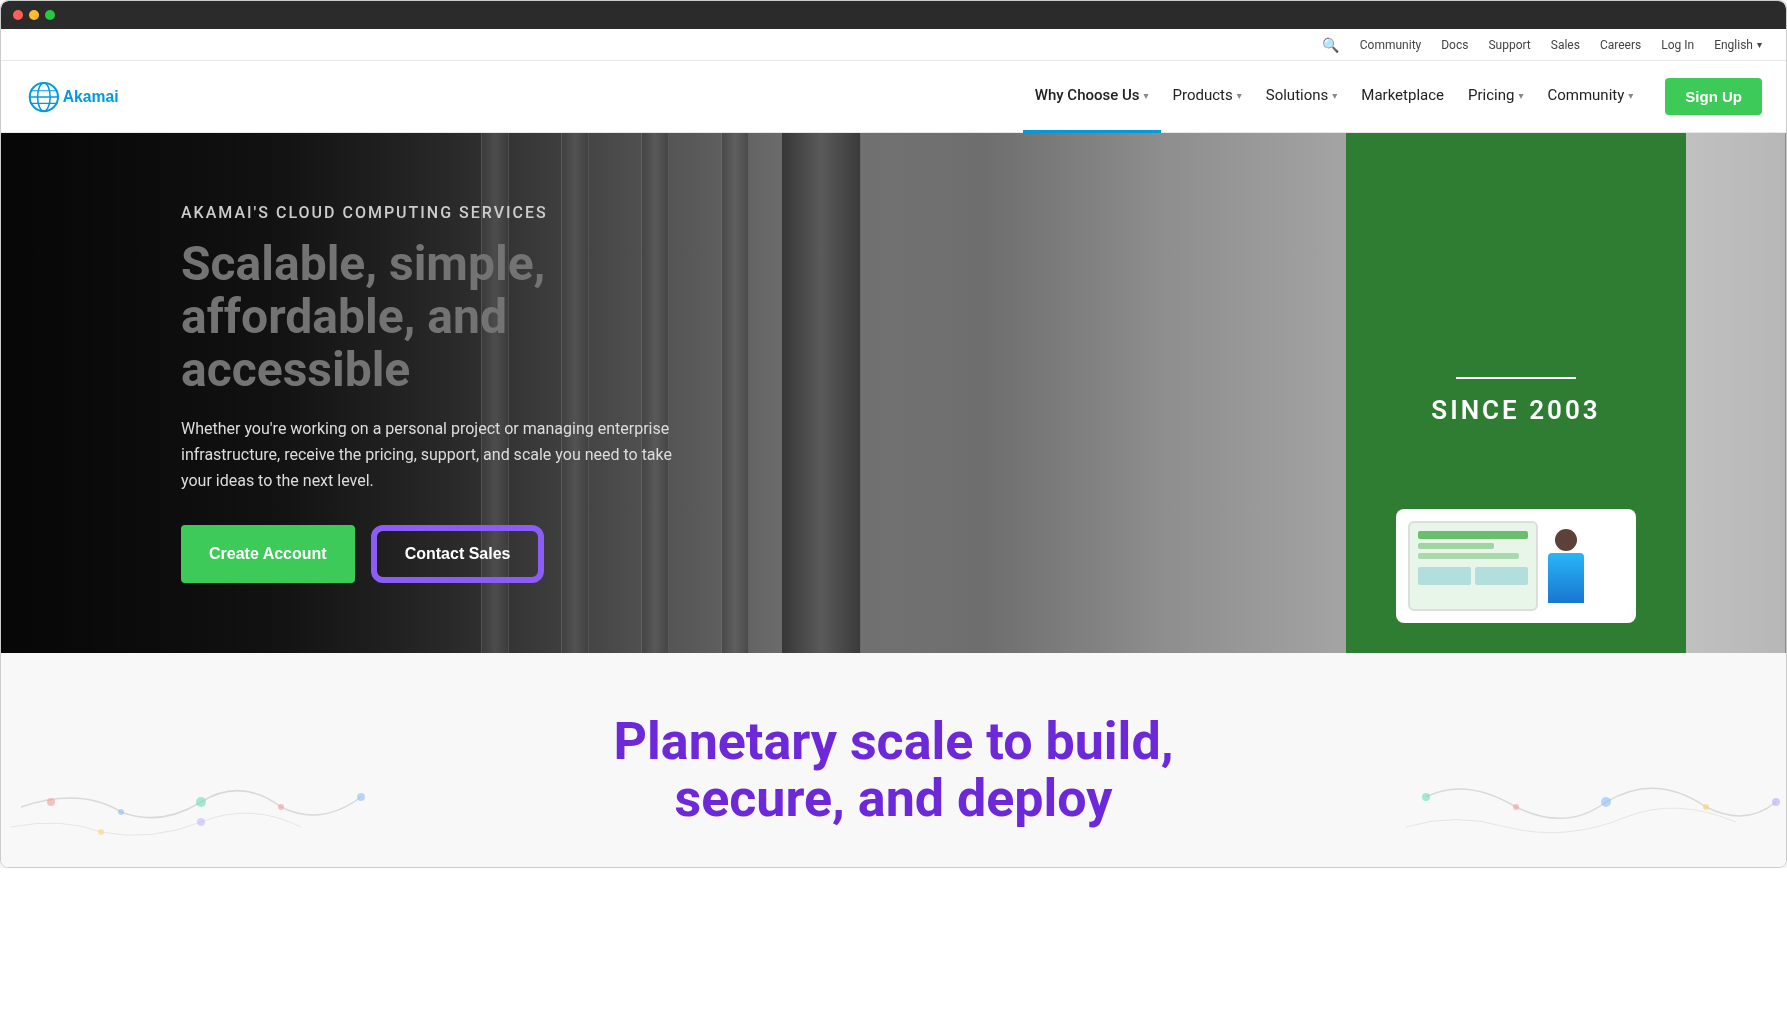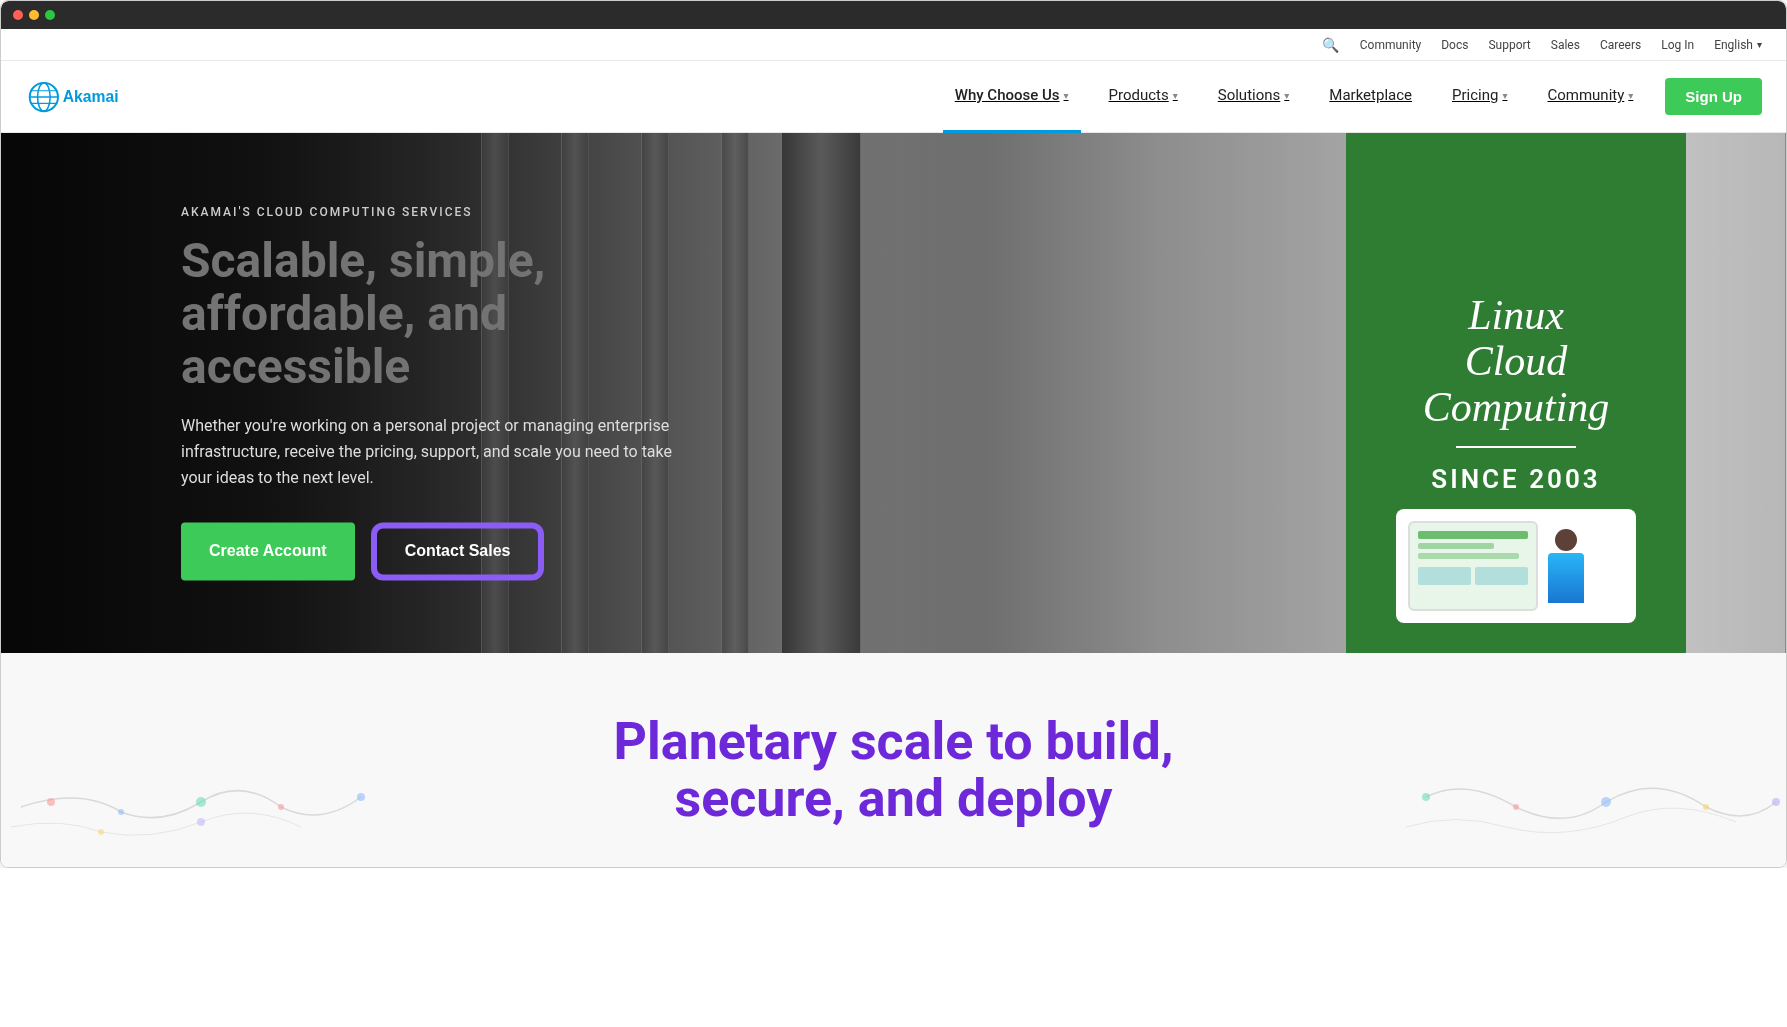--- a/index.html
+++ b/index.html
@@ -41,23 +41,22 @@
     .nav-logo {
       display: flex;
       align-items: center;
       margin-right: auto;
       cursor: pointer;
     }
     .logo-svg { width: 110px; height: 40px; }
     .nav-links {
       display: flex;
       align-items: center;
-      gap: 16px;
+      gap: 0;
       margin-right: 20px;
-      text-decoration: underline;
     }
     .nav-item {
       padding: 8px 12px;
       font-size: 15px;
       color: #222;
       cursor: pointer;
       display: flex;
       align-items: center;
       gap: 4px;
       text-decoration: none;
@@ -145,21 +144,21 @@
     
     .hero-content {
       position: absolute;
       left: 180px;
       top: 50%;
       transform: translateY(-50%);
       z-index: 5;
       max-width: 500px;
     }
     .hero-eyebrow {
-      font-size: 12px;
+      font-size: 16px;
       letter-spacing: 2px;
       text-transform: uppercase;
       color: #ccc;
       margin-bottom: 16px;
       font-weight: 500;
     }
     .hero-title {
       font-size: 48px;
       font-weight: 700;
       color: #737373;
@@ -338,25 +337,20 @@
     <div class="col-sim" style="left:480px; width:28px;"></div>
     <div class="col-sim" style="left:560px; width:28px;"></div>
     <div class="col-sim" style="left:640px; width:28px;"></div>
     <div class="col-sim" style="left:720px; width:28px;"></div>
     <div class="col-sim" style="left:780px; width:80px; background: linear-gradient(to right, #555,#888,#555);"></div>
     <div class="col-sim" style="right:0; width:220px; background: linear-gradient(to right, #bbb,#ddd,#ccc);"></div>
 
     <div class="hero-bg"></div>
 
     <div class="green-panel">
-      <div class="green-panel-title">
-        <span>Linux</span><br>
-        <span>Cloud</span><br>
-        <span>Computing</span>
-      </div>
       <div class="green-panel-divider"></div>
       <div class="green-panel-since">SINCE 2003</div>
 
       <div style="position:absolute; bottom:30px; left:50%; transform:translateX(-50%); background:#fff; border-radius:8px; padding:12px; width:240px; z-index:4; display:flex; gap:10px; align-items:center;">
 
         <div style="background:#e8f5e9; border-radius:6px; width:130px; height:90px; border:2px solid #ddd; overflow:hidden; flex-shrink:0;">
           <div style="height:8px; background:#4caf50; margin:8px 8px 4px; border-radius:2px; opacity:0.8;"></div>
           <div style="height:6px; background:#81c784; margin:0 8px 4px; border-radius:2px; width:60%; opacity:0.7;"></div>
           <div style="height:6px; background:#81c784; margin:0 8px 4px; border-radius:2px; width:80%; opacity:0.6;"></div>
           <div style="display:grid; grid-template-columns:1fr 1fr; gap:4px; padding:4px 8px;">

